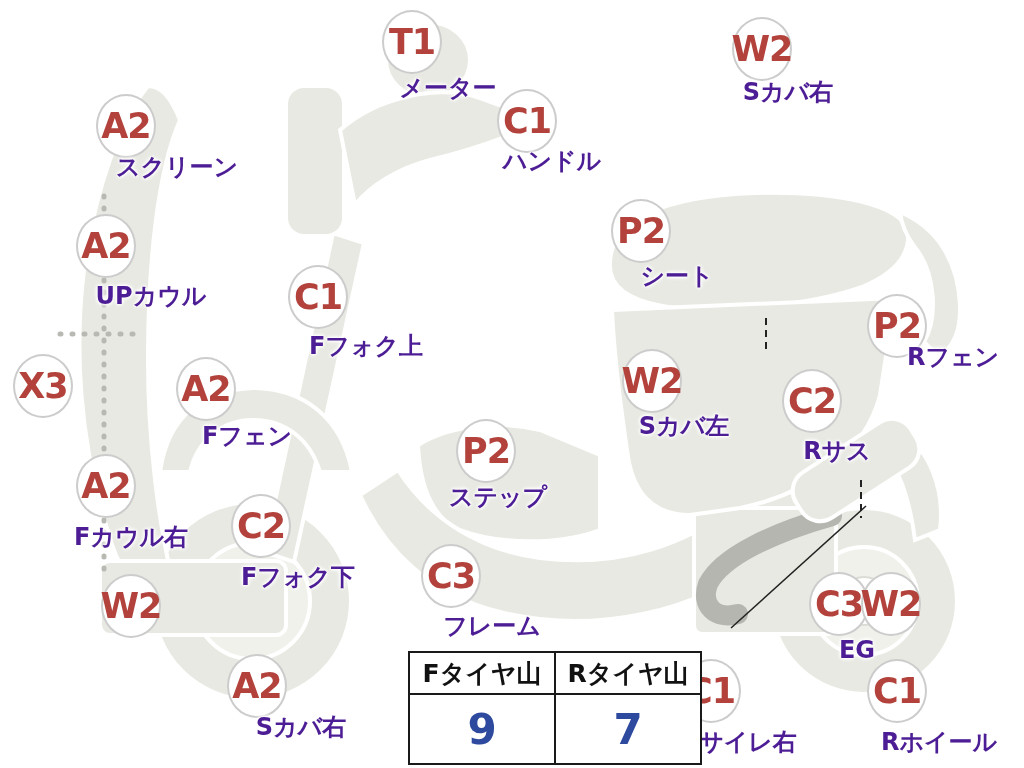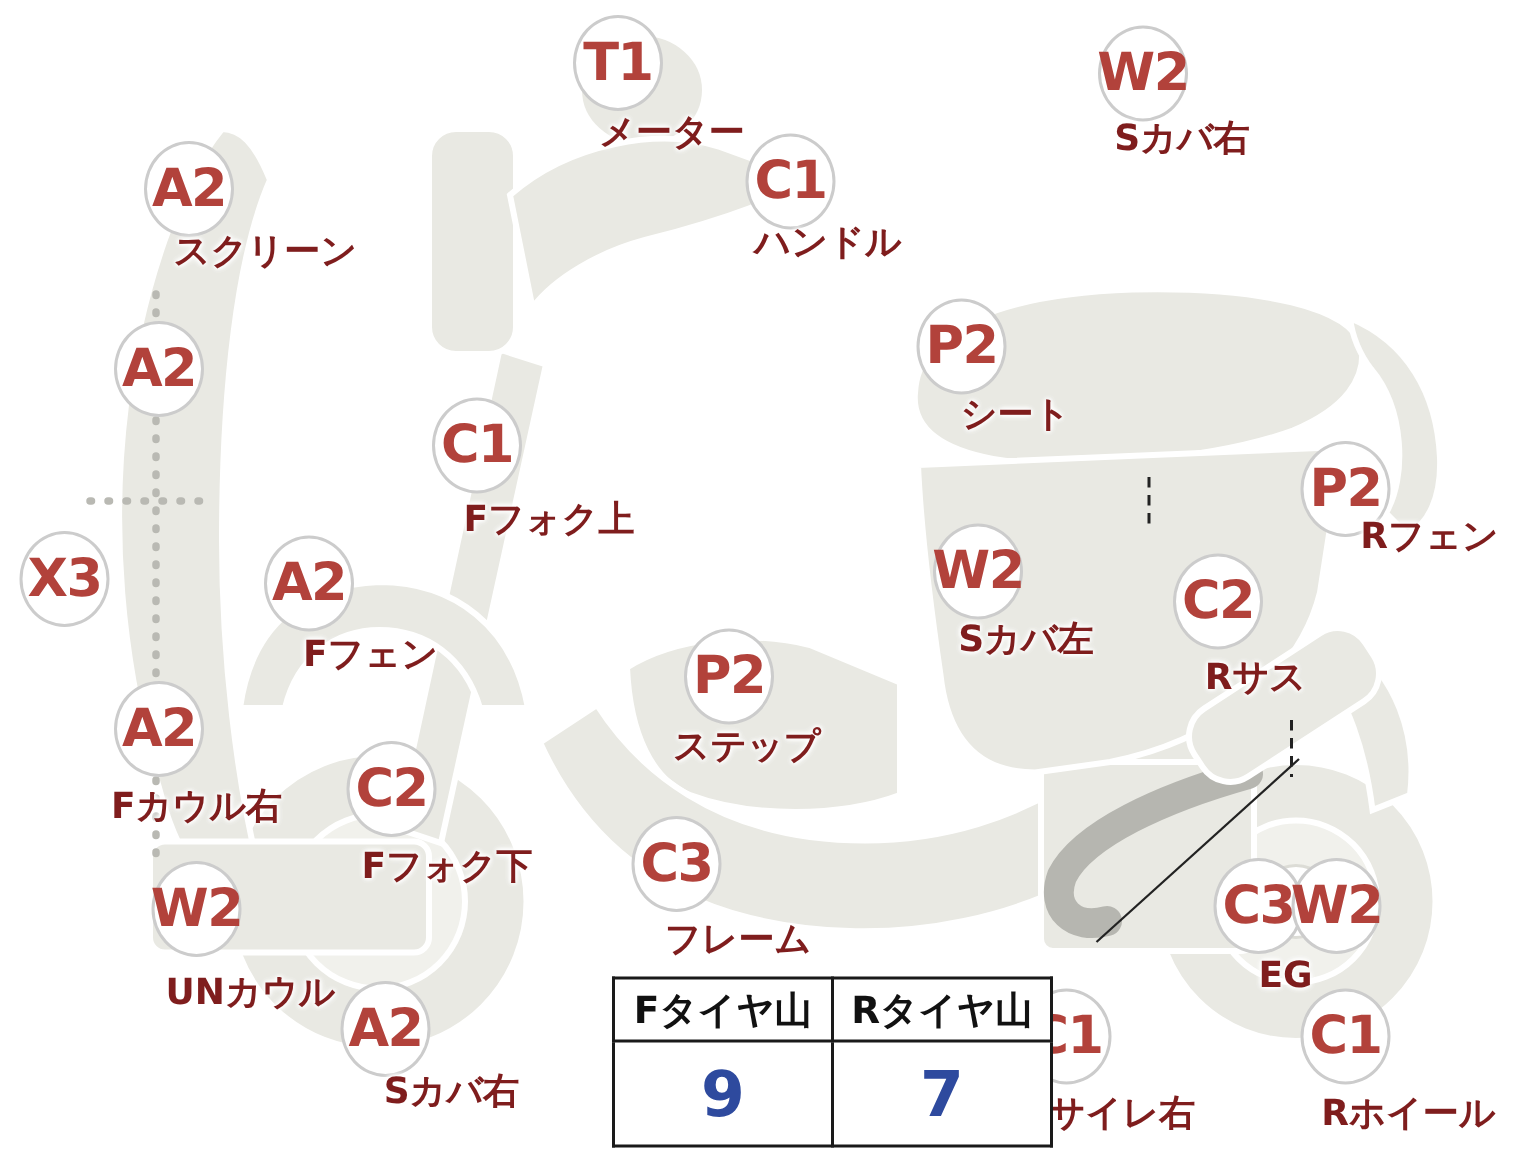--- a/index.html
+++ b/index.html
@@ -11,21 +11,21 @@
   .scooter{position:absolute;left:0;top:0;width:1024px;height:768px;}
   .badge{
     position:absolute;transform:translate(-50%,-50%);
     width:56px;height:60px;border:2px solid #cccccc;border-radius:50%;
     background:#ffffff;display:flex;align-items:center;justify-content:center;
     font-size:35px;font-weight:bold;color:#b2423b;line-height:1;
     letter-spacing:-1px;
   }
   .plabel{
     position:absolute;transform:translate(-50%,-50%);
-    white-space:nowrap;font-size:24px;font-weight:bold;color:#7f1d1d;
+    white-space:nowrap;font-size:24px;font-weight:bold;color:#4c1d95;
     text-shadow:0 0 3px #fff,0 0 3px #fff,0 0 5px #fff,0 0 5px #fff;
   }
   .tire-table{
     position:absolute;left:408px;top:651px;border-collapse:collapse;
     background:#ffffff;
   }
   .tire-table th{
     width:136px;height:40px;border:2px solid #1a1a1a;
     font-size:25px;font-weight:bold;color:#111;text-align:center;padding:0 4px;
   }
@@ -98,37 +98,37 @@
   <div class="badge" style="left:412px;top:42px">T1</div>
   <div class="plabel" style="left:448px;top:88px">メーター</div>
 
   <div class="badge" style="left:527px;top:121px">C1</div>
   <div class="plabel" style="left:552px;top:161px">ハンドル</div>
 
   <div class="badge" style="left:126px;top:126px">A2</div>
   <div class="plabel" style="left:177px;top:167px">スクリーン</div>
 
   <div class="badge" style="left:106px;top:246px">A2</div>
+  <div class="plabel" style="left:151px;top:296px">UPカウル</div>
 
   <div class="badge" style="left:43px;top:386px">X3</div>
 
   <div class="badge" style="left:318px;top:297px">C1</div>
   <div class="plabel" style="left:366px;top:346px">Fフォク上</div>
 
   <div class="badge" style="left:206px;top:389px">A2</div>
   <div class="plabel" style="left:247px;top:436px">Fフェン</div>
 
   <div class="badge" style="left:106px;top:486px">A2</div>
   <div class="plabel" style="left:131px;top:537px">Fカウル右</div>
 
   <div class="badge" style="left:261px;top:526px">C2</div>
   <div class="plabel" style="left:298px;top:577px">Fフォク下</div>
 
   <div class="badge" style="left:131px;top:606px">W2</div>
-  <div class="plabel" style="left:167px;top:661px">UNカウル</div>
 
   <div class="badge" style="left:257px;top:686px">A2</div>
   <div class="plabel" style="left:301px;top:727px">Sカバ右</div>
 
   <div class="badge" style="left:486px;top:451px">P2</div>
   <div class="plabel" style="left:498px;top:497px">ステップ</div>
 
   <div class="badge" style="left:451px;top:576px">C3</div>
   <div class="plabel" style="left:492px;top:626px">フレーム</div>
 

